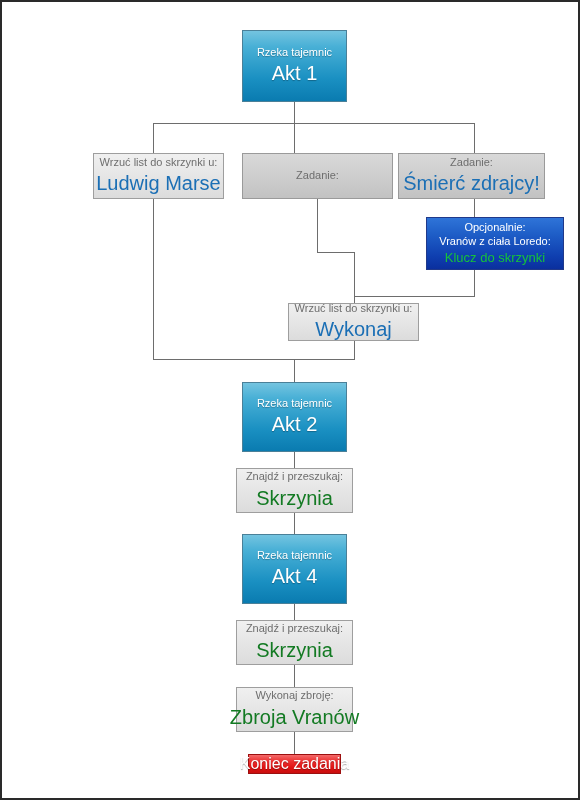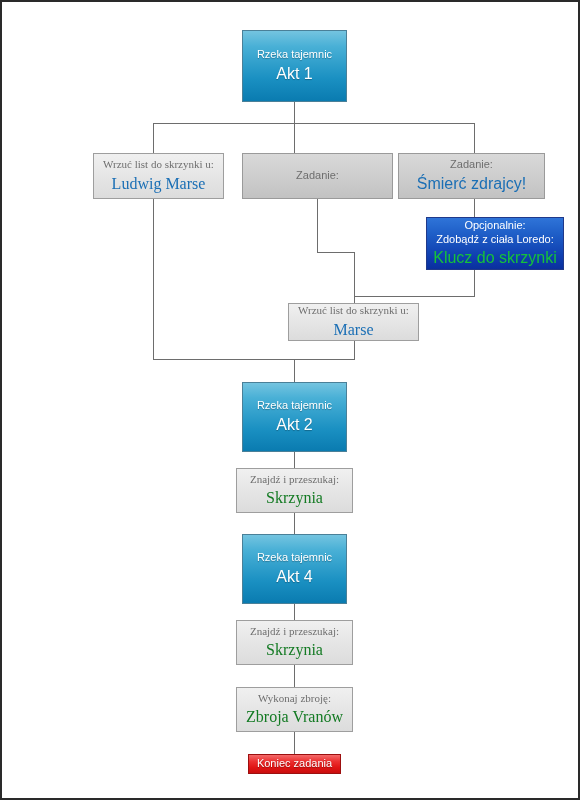--- a/index.html
+++ b/index.html
@@ -56,62 +56,61 @@
   .node.act .l1,
   .node.act .l2 {
     color: #ffffff;
     text-shadow: 0 1px 1px rgba(0,0,0,0.28);
   }
 
   
   .node.gray-light {
     background: linear-gradient(to bottom, #f0f0f0 0%, #e6e6e6 48%, #dcdcdc 100%);
     border: 1px solid #9e9e9e;
-    font-family: Liberation Serif, serif;
   }
   
   .node.gray-dark {
     background: linear-gradient(to bottom, #d9d9d9 0%, #cfcfcf 45%, #c2c2c2 100%);
     border: 1px solid #9a9a9a;
   }
 
   .node .l1 {
     font-size: 11px;
     color: #6e6e6e;
   }
   .node .l2 {
-    font-size: 16px;
+    font-size: 20px;
     margin-top: 2px;
   }
   .txt-blue  { color: #1b6fb5; }
   .txt-green { color: #137a23; text-align: center; }
 
   
   .node.optional {
     background: linear-gradient(to bottom, #2f74d8 0%, #1f5fc8 30%, #0f3fb0 75%, #0a2f9e 100%);
     border: 1px solid #20398a;
     color: #ffffff;
   }
   .node.optional .o1,
   .node.optional .o2 {
     font-size: 11px;
     color: #ffffff;
   }
   .node.optional .o3 {
-    font-size: 16px;
+    font-size: 13px;
     color: #16c23a;
     margin-top: 1px;
   }
 
   
   .node.end {
     background: linear-gradient(to bottom, #f36a6a 0%, #ec3030 35%, #e01414 70%, #c90d0d 100%);
     border: 1px solid #9c0f0f;
     color: #ffffff;
-    font-size: 11px;
+    font-size: 16px;
   }
   .node.end .e1 {
     color: #ffffff;
     text-shadow: 0 1px 1px rgba(0,0,0,0.35);
   }
 </style>
 </head>
 <body>
 
 <div id="page">
@@ -168,27 +167,27 @@
       <div class="l1">Zadanie:</div>
     </div>
 
     <div class="node gray-dark" style="left:396px; top:151px; width:147px; height:46px;">
       <div class="l1">Zadanie:</div>
       <div class="l2 txt-blue">Śmierć zdrajcy!</div>
     </div>
 
     <div class="node optional" style="left:424px; top:215px; width:138px; height:53px;">
       <div class="o1">Opcjonalnie:</div>
-      <div class="o2">Zdobądź z ciała Loredo:</div>
+      <div class="o2">Vranów z ciała Loredo:</div>
       <div class="o3">Klucz do skrzynki</div>
     </div>
 
     <div class="node gray-light" style="left:286px; top:301px; width:131px; height:38px;">
       <div class="l1">Wrzuć list do skrzynki u:</div>
-      <div class="l2 txt-blue">Marse</div>
+      <div class="l2 txt-blue">Wykonaj</div>
     </div>
 
     <div class="node act" style="left:240px; top:380px; width:105px; height:70px;">
       <div class="l1">Rzeka tajemnic</div>
       <div class="l2">Akt 2</div>
     </div>
 
     <div class="node gray-light" style="left:234px; top:466px; width:117px; height:45px;">
       <div class="l1">Znajdź i przeszukaj:</div>
       <div class="l2 txt-green">Skrzynia</div>

